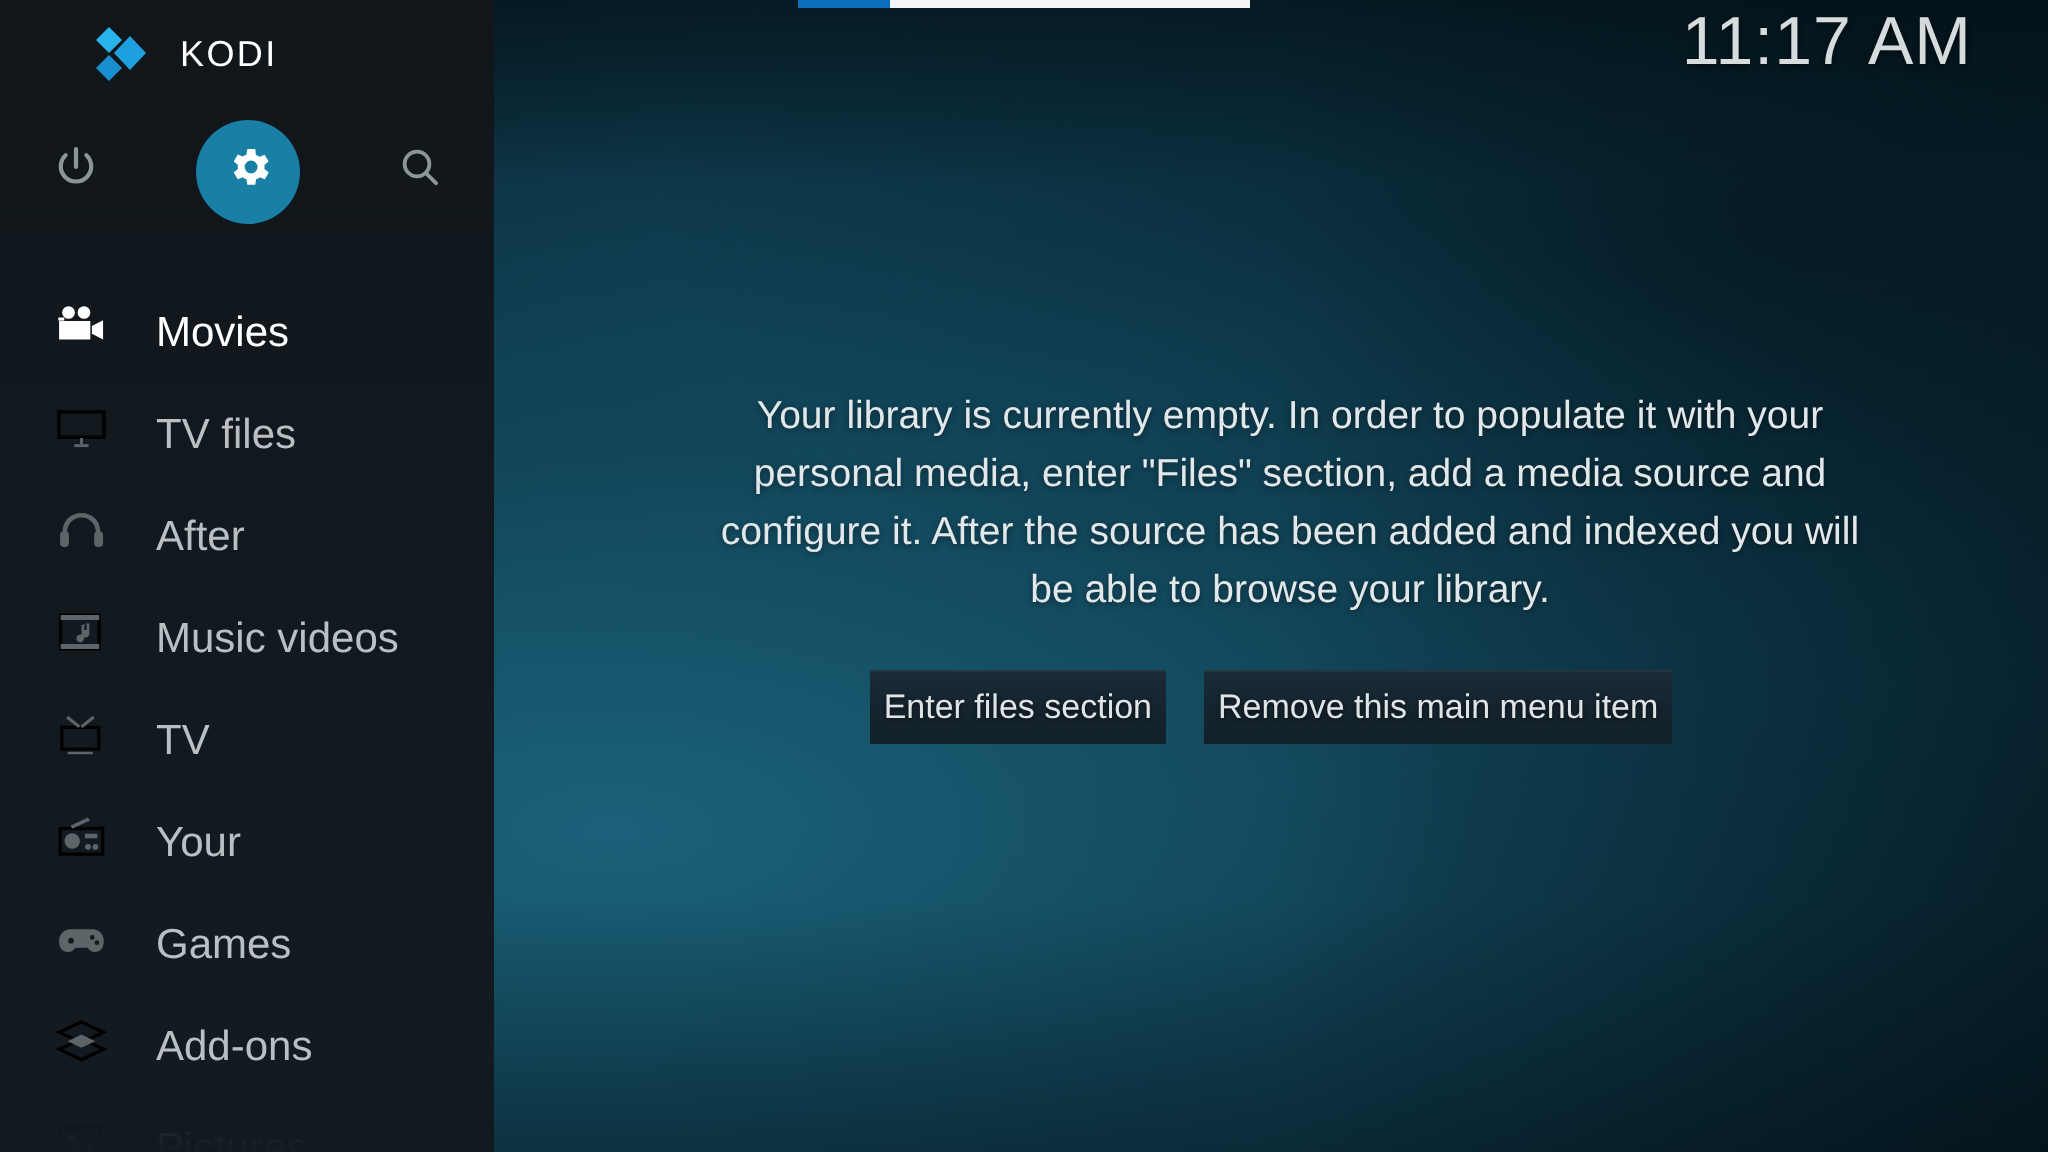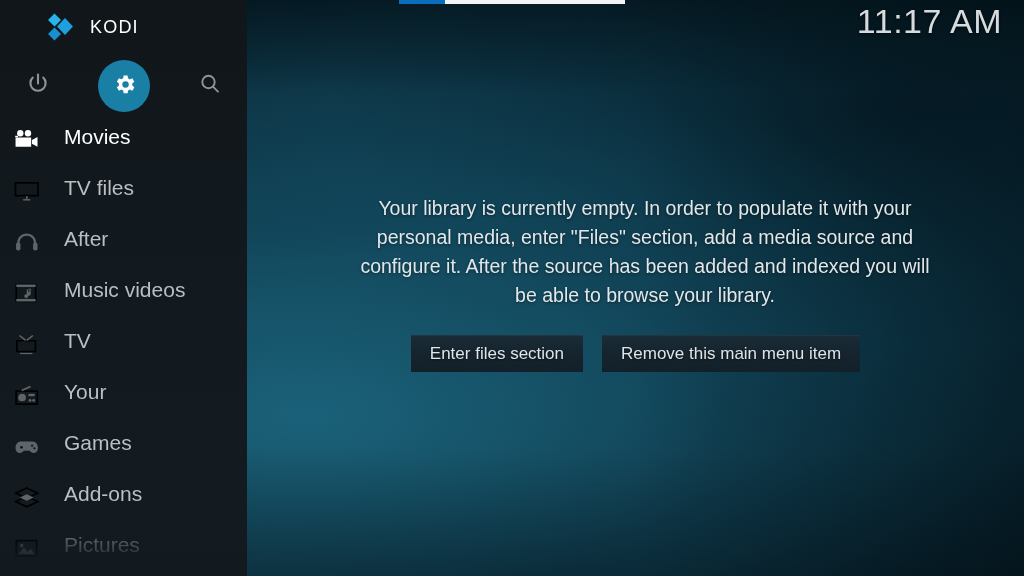--- a/index.html
+++ b/index.html
@@ -30,21 +30,21 @@
   
   .topbar {
     position:absolute; top:0; left:399px; width:226px; height:4px;
     display:flex; z-index:40;
   }
   .topbar .seg-a { width:46px; height:100%; background:#0a6ebd; }
   .topbar .seg-b { flex:1; height:100%; background:#f2f4f5; }
 
   
   .clock {
-    position:absolute; top:2px; right:22px; z-index:30;
+    position:absolute; top:2px; right:38px; z-index:30;
     font-size:34px; font-weight:300; letter-spacing:0.5px;
     color:#d6dbde;
     text-shadow:0 1px 3px rgba(0,0,0,0.6);
   }
 
   
   .sidebar {
     position:absolute; top:0; left:0; width:247px; height:576px;
     background:linear-gradient(to bottom, #10161a 0%, #131a1f 55%, #141b20 100%);
     z-index:20; overflow:hidden;
@@ -68,22 +68,22 @@
     border-radius:50%;
   }
   .tb-power  { left:12px; }
   .tb-gear   { left:98px; background:#1a7fa5; }
   .tb-search { left:184px; }
 
   .menu { position:absolute; top:126px; left:0; width:247px; }
   .menu-item {
     position:relative;
     height:51px;
-    display:flex; align-items:flex-start;
-    padding-left:10px;
+    display:flex; align-items:flex-end;
+    padding-left:24px;
   }
   .mi-icon {
     width:34px; min-width:34px; height:28px;
     display:flex; align-items:center; justify-content:center;
     margin-right:20px;
   }
   .mi-label {
     font-size:21px; font-weight:400; line-height:1;
     white-space:nowrap;
   }
@@ -113,21 +113,21 @@
     color:#e2e7ea; text-align:center;
     font-weight:400;
     text-shadow:0 1px 3px rgba(0,0,0,0.45);
     margin-left:19px;
   }
   .btn-row {
     margin-top:25px;
     display:flex; justify-content:center; gap:19px;
   }
   .mbtn {
-    height:37px; padding:0 19px;
+    height:37px; padding:0 7px;
     display:flex; align-items:center; justify-content:center;
     font-size:17px; font-weight:400; color:#dfe4e7;
     background:linear-gradient(to bottom, #1b2c37 0%, #15242e 48%, #122029 100%);
     border:none; border-top:1px solid rgba(120,150,165,0.18);
     text-shadow:0 1px 2px rgba(0,0,0,0.5);
     cursor:pointer; white-space:nowrap;
   }
 </style>
 </head>
 <body>

